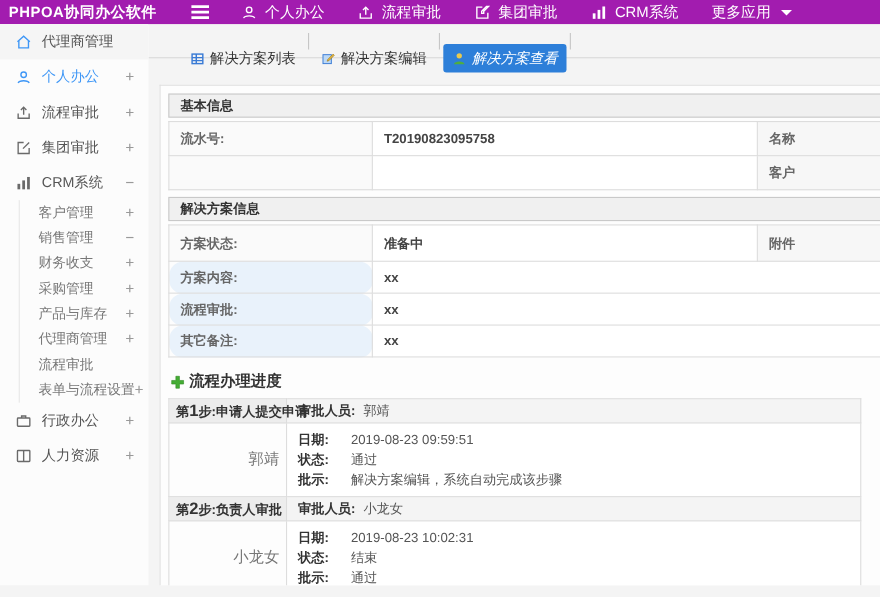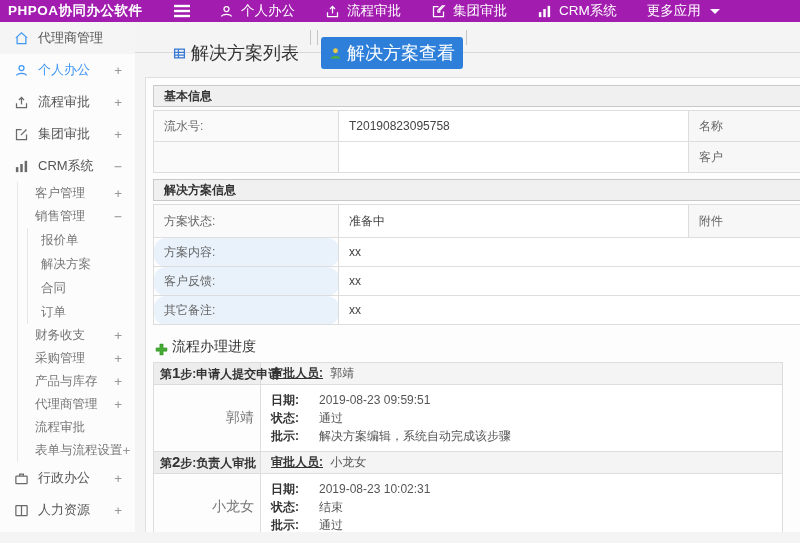--- a/index.html
+++ b/index.html
@@ -31,51 +31,51 @@
   .s-item.active .s-ico { color:#3f97f6; }
   .s-label { flex:1; white-space:nowrap; }
   .s-sign { color:#999; font-size:13px; font-family:"DejaVu Sans Mono",monospace; }
   .sub1 { margin-left:17px; border-left:1px solid #e7e7e7; }
   .s-sub { height:23px; display:flex; align-items:center; padding:0 13px 0 17px; color:#777; font-size:12.5px; cursor:pointer; }
   .sub2 { margin-left:9px; border-left:1px solid #e7e7e7; }
   .sub2 .s-sub { height:24px; padding-left:13px; }
 
   
   .tabbar { height:31px; display:flex; align-items:center; padding-left:30px; border-bottom:1px solid #d9d9d9; background:#f4f4f4; }
-  .tab { display:flex; align-items:center; gap:5px; padding:4px 8px; font-size:18px; color:#333; cursor:pointer; border-radius:3px; white-space:nowrap;margin-top:32px; }
-  .tab.active { background:#2d7fd9; color:#fff; }
+  .tab { display:flex; align-items:center; gap:5px; padding:4px 8px; font-size:13px; color:#333; cursor:pointer; border-radius:3px; white-space:nowrap;margin-top:32px; }
+  .tab.active { background:#2d7fd9; color:#fff;font-style:italic; }
   .tab-sep { width:1px; height:15px; background:#c6c6c6; margin:0 3px; }
 
   
   .panel { margin:24px 0 0 10px; background:#fdfdfd; border:1px solid #e0e0e0; border-right:none;
            padding:7px 0 12px 7px; min-height:443px; overflow:hidden; }
   .sec-header { width:900px; height:22px; line-height:20px; background:#f0f0f0; border:1px solid #c9c9c9;
                 font-weight:bold; padding-left:10px; color:#333; }
   table { border-collapse:collapse; table-layout:fixed; }
   .info-table { width:900px; margin:3px 0 6px 0; }
-  .info-table td { border:1px solid #ddd; padding:0 10px; font-size:12px; }
+  .info-table td { border:1px solid #ddd; padding:0 10px; font-size:12px;font-weight:bold; }
   .row-h { height:31px; }
   .row-status { height:33px; }
   .row-blue { height:29px; }
   .cell-label { width:185px; background:#fafafa; color:#666; }
   .cell-label.blue { background:#e9f2fb;border-radius:12px; }
   .cell-value { width:350px; color:#444; background:#fff; }
   .cell-right { background:#f7f7f7; color:#666; }
 
   
-  .progress-title { display:flex; align-items:flex-end; gap:4px; margin:13px 0 6px 2px;
-                    font-size:14px; font-weight:normal; color:#333; }
+  .progress-title { display:flex; align-items:center; gap:4px; margin:13px 0 6px 2px;
+                    font-size:14px; font-weight:bold; color:#333; }
   .plus-ico { color:#44ac34; }
   .prog-table { width:630px; }
   .prog-table td { border:1px solid #ddd; font-size:12px; }
   .step-head td { height:22px; }
   .step-head .st-cell { width:107px; background:#ededed; font-weight:bold; color:#333; padding:0 4px 0 6px; white-space:nowrap; }
   .step-no { font-size:15px; }
   .st-approver { background:#f4f4f4; padding:0 10px; color:#555; }
-  .st-approver b { color:#333; margin-right:4px;text-decoration:underline; }
+  .st-approver b { color:#333; margin-right:4px; }
   .step-body .name-cell { text-align:right; vertical-align:middle; font-size:14px; color:#777;
                           padding:0 6px 0 0; background:#fdfdfd; }
   .step-body .detail-cell { padding:6px 10px; line-height:18px; color:#555; background:#fff; }
   .detail-cell b { color:#333; margin-right:20px; }
 </style>
 </head>
 <body>
 
 <header class="topbar">
   <div class="logo">PHPOA协同办公软件</div>
@@ -195,34 +195,20 @@
 
     <div class="sub1">
       <div class="s-sub">
         <span class="s-label">客户管理</span>
         <span class="s-sign">+</span>
       </div>
       <div class="s-sub">
         <span class="s-label">销售管理</span>
         <span class="s-sign">−</span>
       </div>
-      <div class="sub2">
-        <div class="s-sub">
-          <span class="s-label">报价单</span>
-        </div>
-        <div class="s-sub">
-          <span class="s-label">解决方案</span>
-        </div>
-        <div class="s-sub">
-          <span class="s-label">合同</span>
-        </div>
-        <div class="s-sub">
-          <span class="s-label">订单</span>
-        </div>
-      </div>
       <div class="s-sub">
         <span class="s-label">财务收支</span>
         <span class="s-sign">+</span>
       </div>
       <div class="s-sub">
         <span class="s-label">采购管理</span>
         <span class="s-sign">+</span>
       </div>
       <div class="s-sub">
         <span class="s-label">产品与库存</span>
@@ -269,20 +255,29 @@
       <div class="tab">
         <span>
           <svg width="13" height="13" viewBox="0 0 24 24" fill="none" stroke="#3a7bd5" stroke-width="2.4">
               <rect x="3" y="4" width="18" height="16"></rect>
               <path d="M3 10h18M3 15h18M10 4v16"></path>
             </svg>
         </span>
         <span>解决方案列表</span>
       </div>
       <span class="tab-sep"></span>
+      <div class="tab">
+        <span>
+          <svg width="13" height="13" viewBox="0 0 24 24">
+              <rect x="3" y="5" width="14" height="15" fill="#bcd8f5" stroke="#3a7bd5" stroke-width="1.6"></rect>
+              <path d="M11 13l9-9 2 2-9 9-3 1z" fill="#e8b93e" stroke="#946f14" stroke-width="1"></path>
+            </svg>
+        </span>
+        <span>解决方案编辑</span>
+      </div>
       <span class="tab-sep"></span>
       <div class="tab active">
         <span>
           <svg width="13" height="13" viewBox="0 0 24 24">
               <circle cx="12" cy="7" r="4.5" fill="#e8c94e"></circle>
               <path d="M3 21c1.5-6 16.5-6 18 0z" fill="#4fae3f"></path>
             </svg>
         </span>
         <span>解决方案查看</span>
       </div>
@@ -313,21 +308,21 @@
             <tr class="row-status">
           <td class="cell-label">方案状态:</td>
           <td class="cell-value">准备中</td>
           <td class="cell-right">附件</td>
         </tr>
         <tr class="row-blue">
           <td class="cell-label blue">方案内容:</td>
           <td class="cell-value" colspan="2">xx</td>
         </tr>
         <tr class="row-blue">
-          <td class="cell-label blue">客户反馈:</td>
+          <td class="cell-label blue">流程审批:</td>
           <td class="cell-value" colspan="2">xx</td>
         </tr>
         <tr class="row-blue">
           <td class="cell-label blue">其它备注:</td>
           <td class="cell-value" colspan="2">xx</td>
         </tr>
       </tbody>
         </table>
 
       <div class="progress-title">

